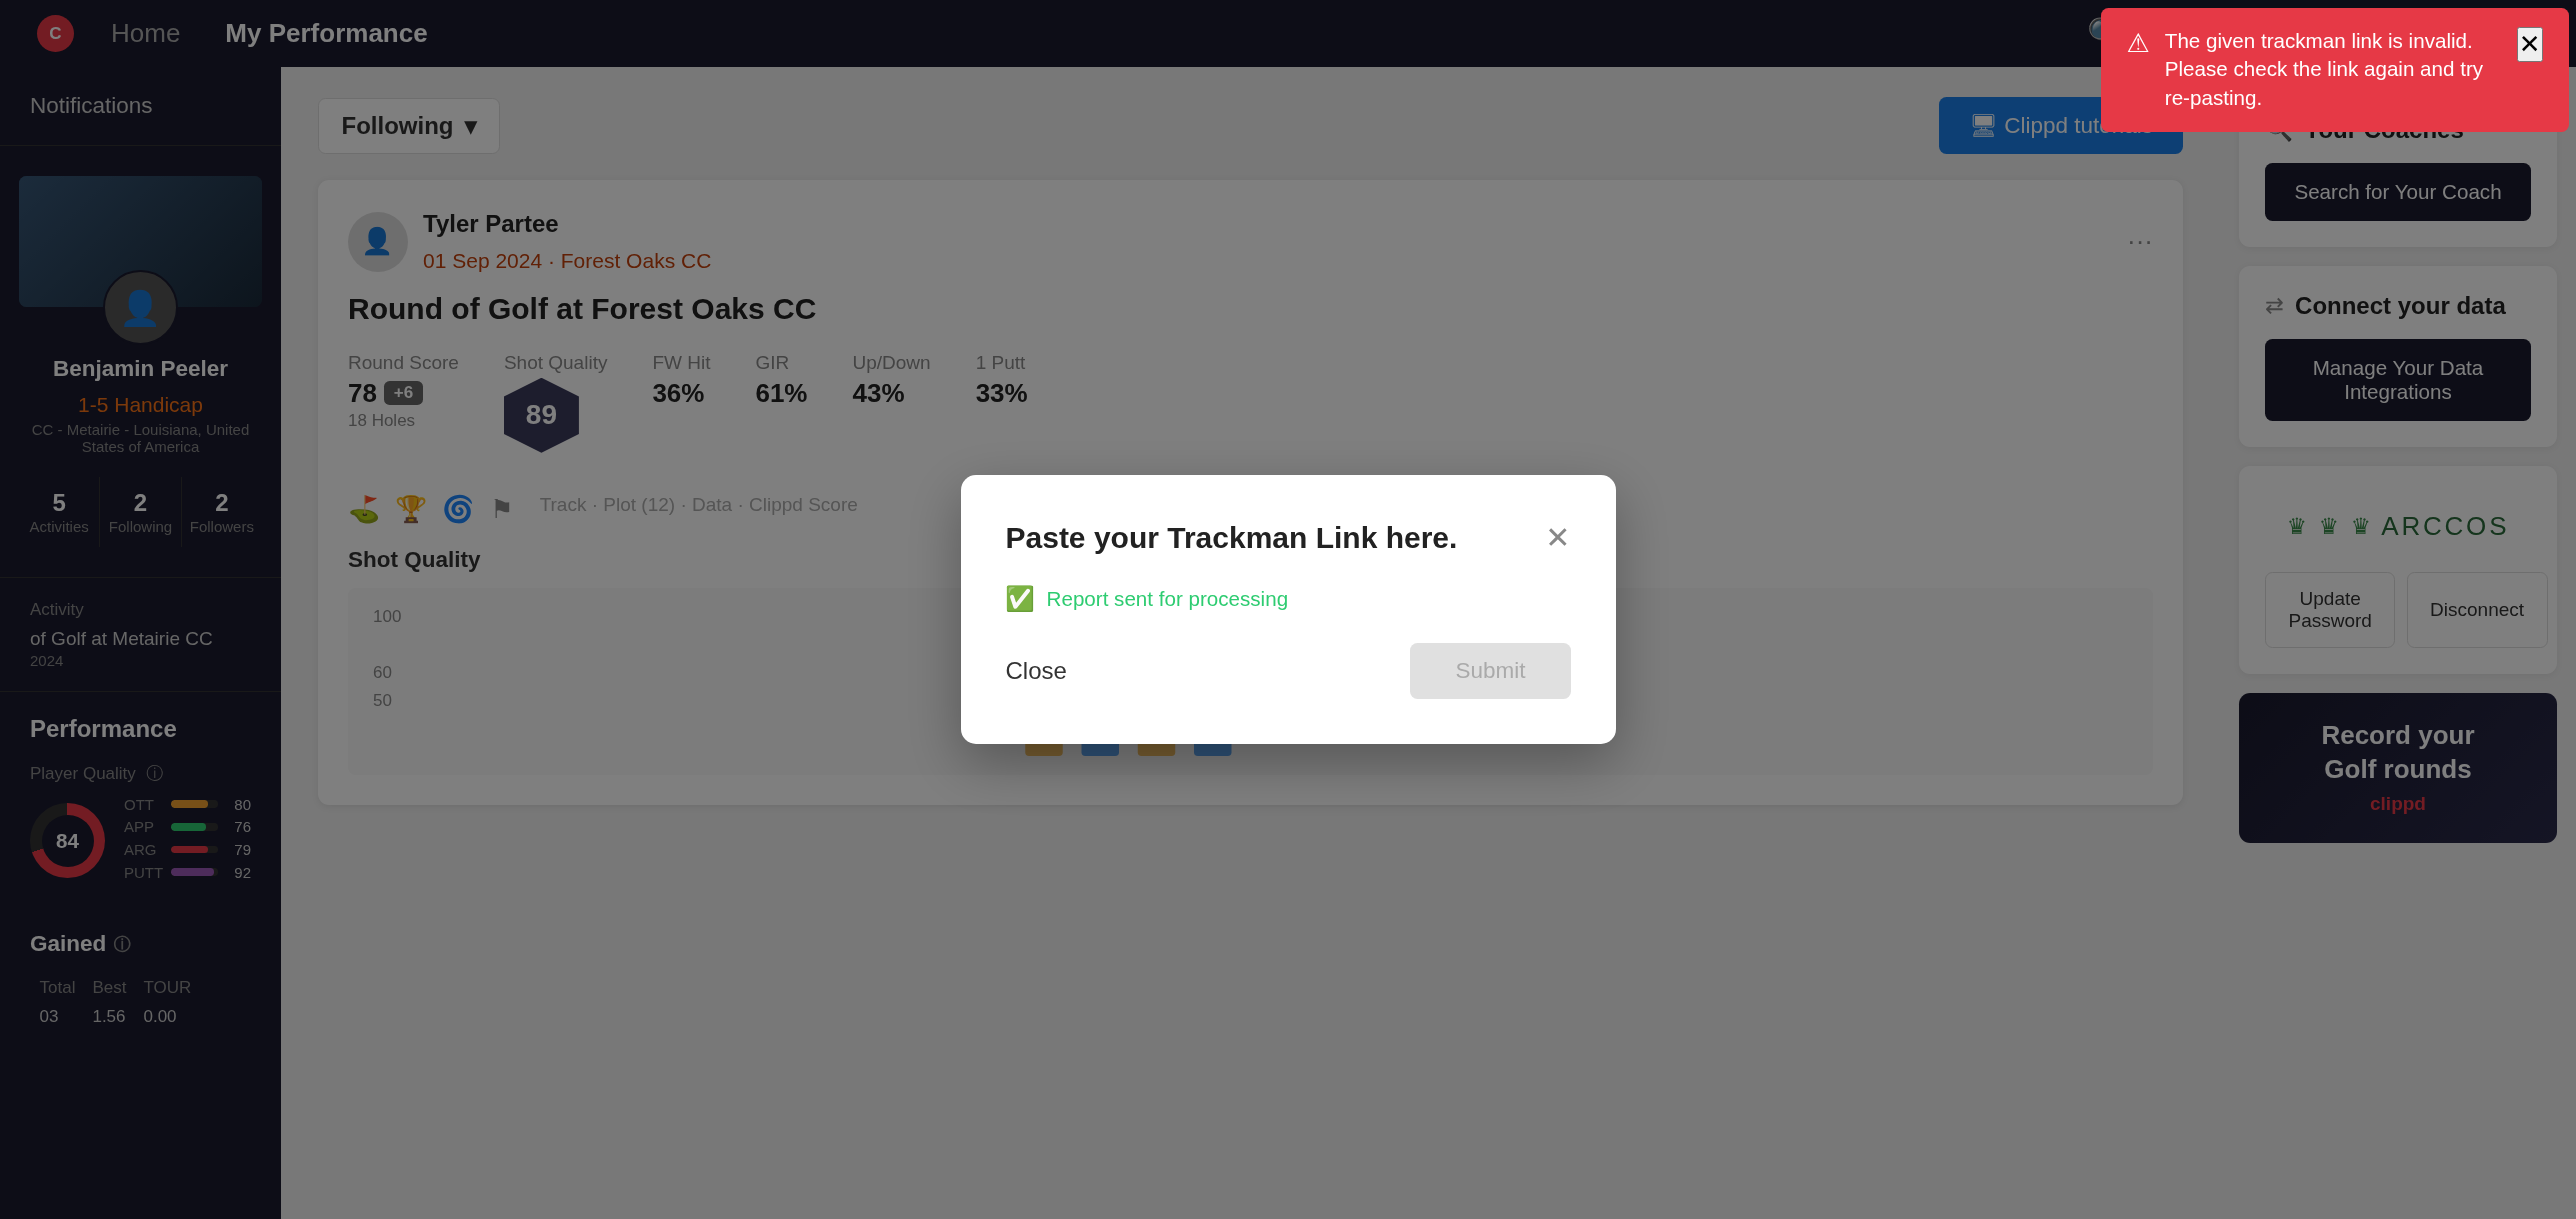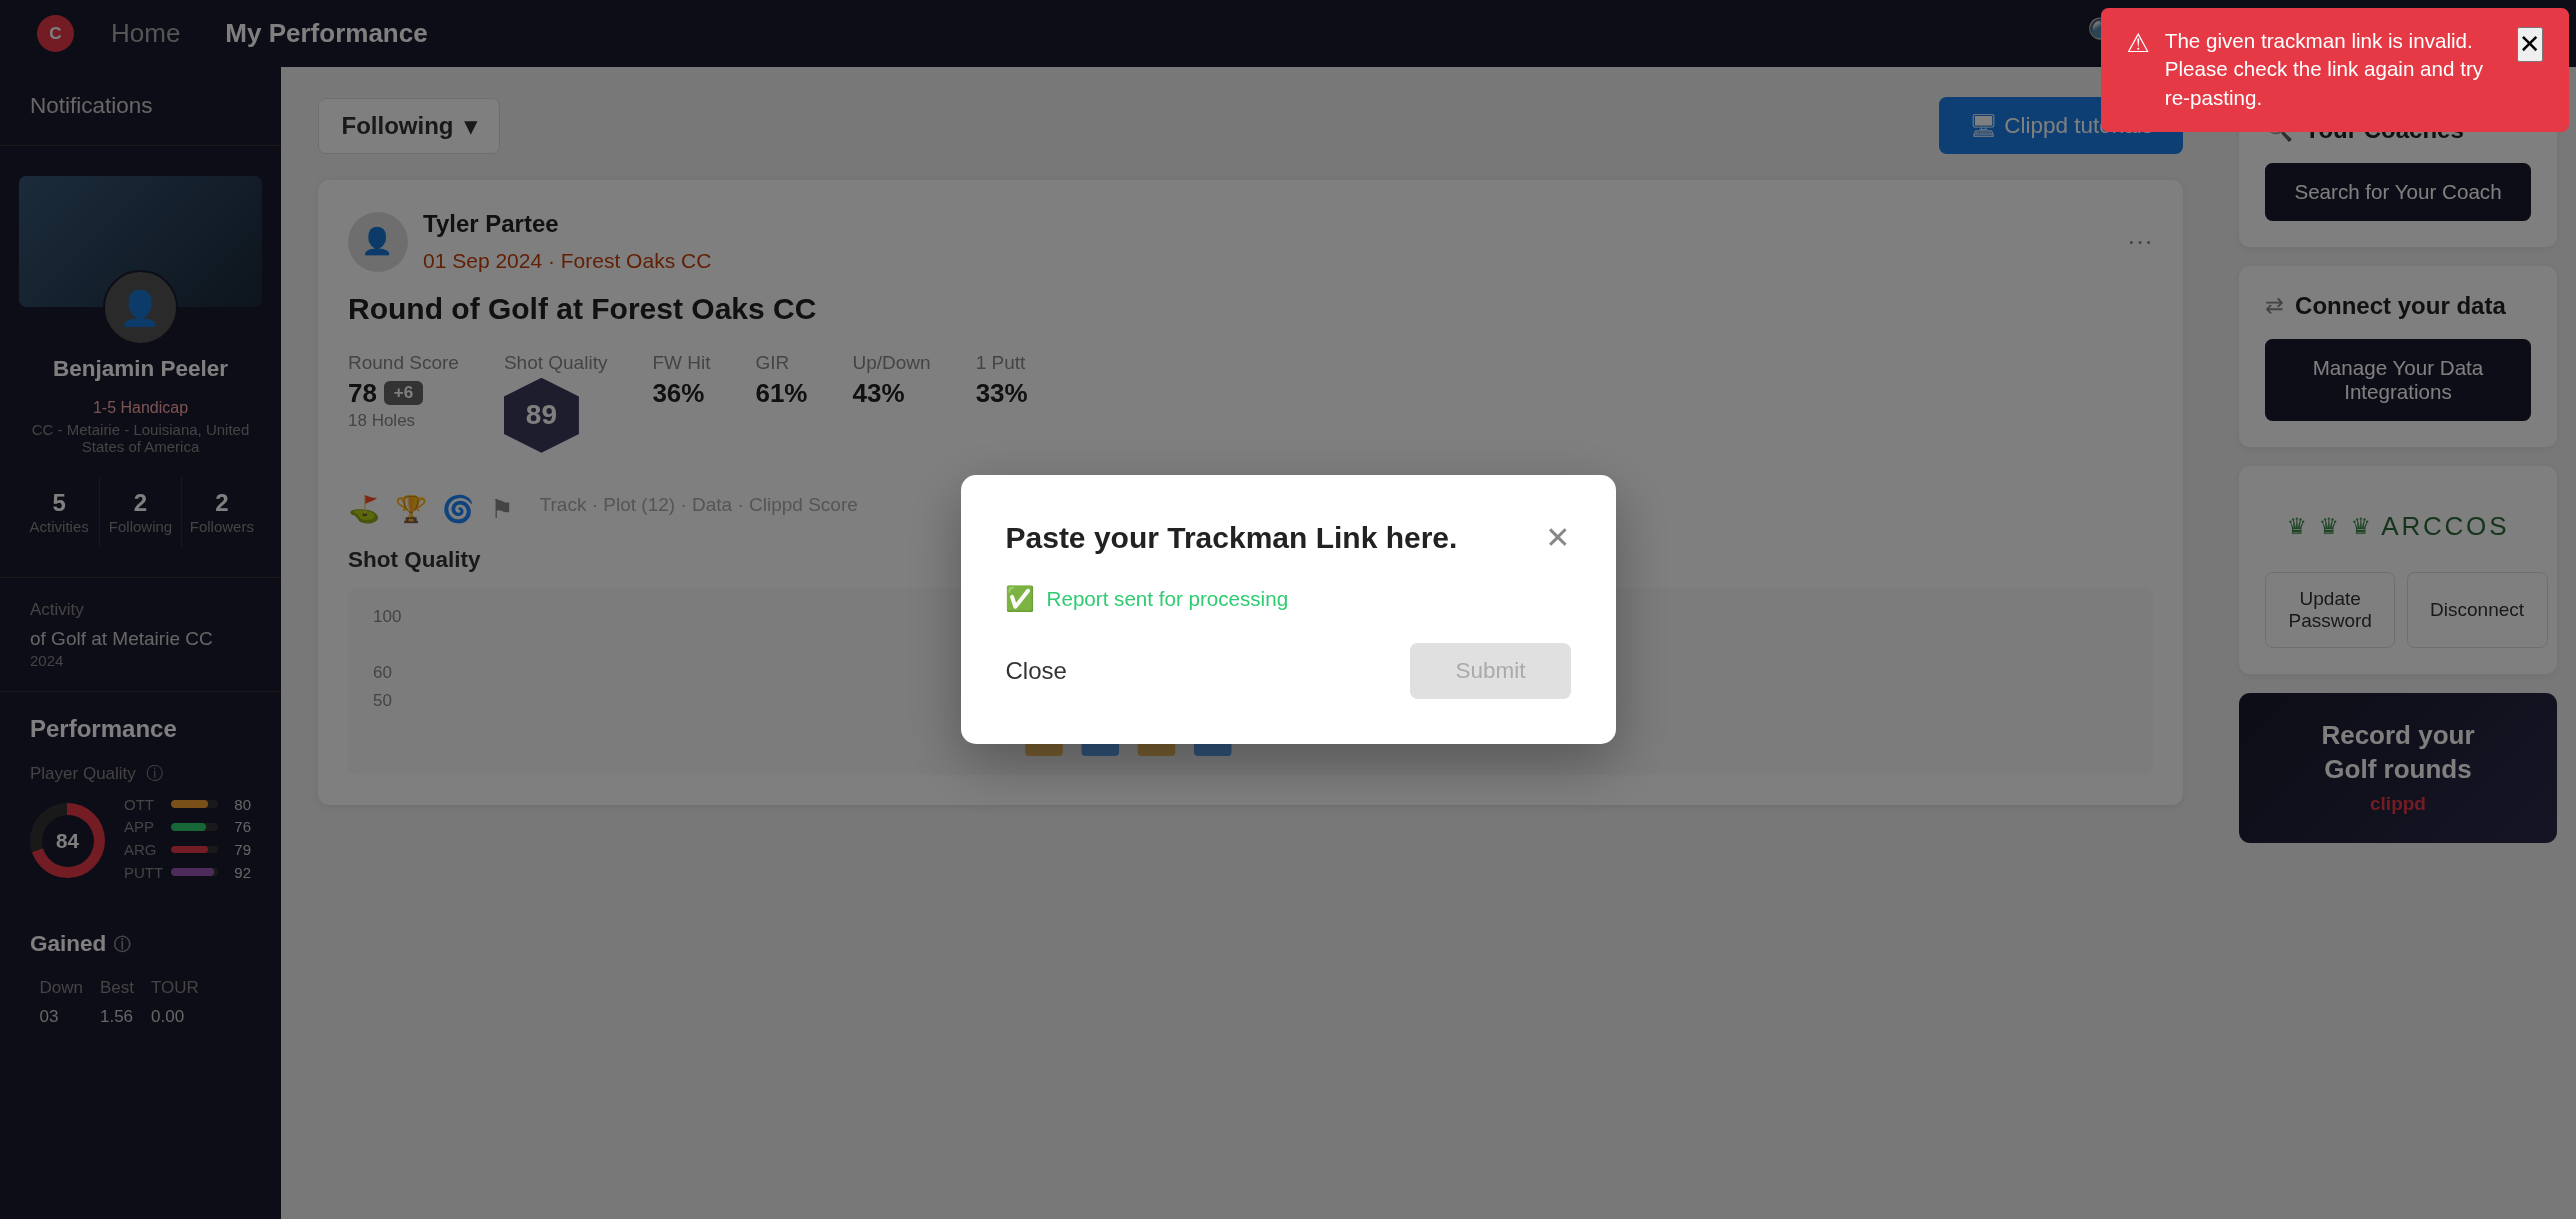--- a/index.html
+++ b/index.html
@@ -50,21 +50,21 @@
     .profile-cover {
       width: 100%; height: 131px; background: linear-gradient(135deg, #2a4a6a, #1a2a3a); border-radius: 7.5px; margin-bottom: -37px; overflow: hidden; position: relative;
     }
     .profile-cover-img {
       width: 100%; height: 100%; background: linear-gradient(135deg, #3a5a7a 0%, #1a2a3a 100%); opacity: 0.8;
     }
     .profile-avatar {
       width: 75px; height: 75px; background: #555; border-radius: 50%; border: 2.8px solid #1a1a2e; position: relative; z-index: 2; display: flex; align-items: center; justify-content: center; color: #aaa; font-size: 34px;
     }
     .profile-name { color: white; font-size: 22.5px; font-weight: 700; margin-top: 11.2px; text-align: center; }
-    .profile-handicap { color: #fca5a5; font-size: 16px; margin-top: 17px; }
+    .profile-handicap { color: #f97316; font-size: 21px; margin-top: 11px; }
     .profile-location { color: #888; font-size: 15px; margin-top: 3.7px; text-align: center; }
     .profile-stats {
       display: flex; gap: 0; margin-top: 22.5px; width: 100%;
     }
     .profile-stat {
       flex: 1; text-align: center; border-right: 0.9px solid #333; padding: 11.2px 7.5px;
     }
     .profile-stat:last-child { border-right: none; }
     .profile-stat-value { color: white; font-size: 24px; font-weight: 700; }
     .profile-stat-label { color: #888; font-size: 15px; margin-top: 1.9px; }
@@ -316,21 +316,21 @@
     </div>
 
     <div class="sidebar-gained">
       <div class="sidebar-gained-header">
         <span>Gained</span>
         <span style="font-size:17px;color:#888;">ⓘ</span>
       </div>
       <table class="gained-table">
         <thead>
           <tr>
-            <th>Down</th>
+            <th>Total</th>
             <th>Best</th>
             <th>TOUR</th>
           </tr>
         </thead>
         <tbody>
           <tr>
             <td>03</td>
             <td>1.56</td>
             <td>0.00</td>
           </tr>

